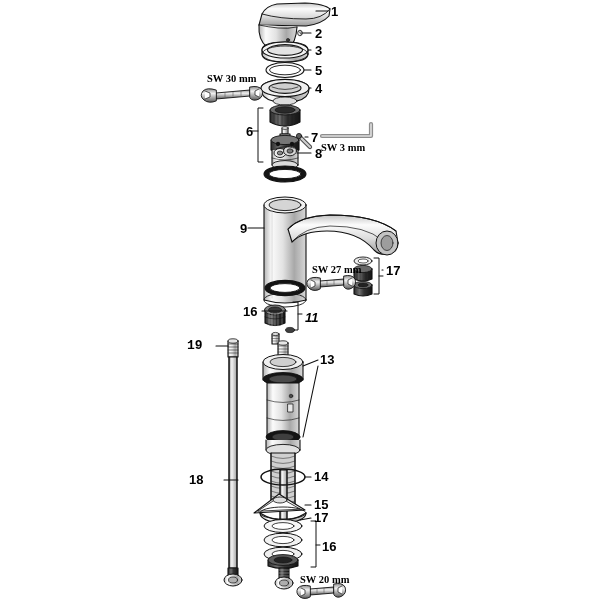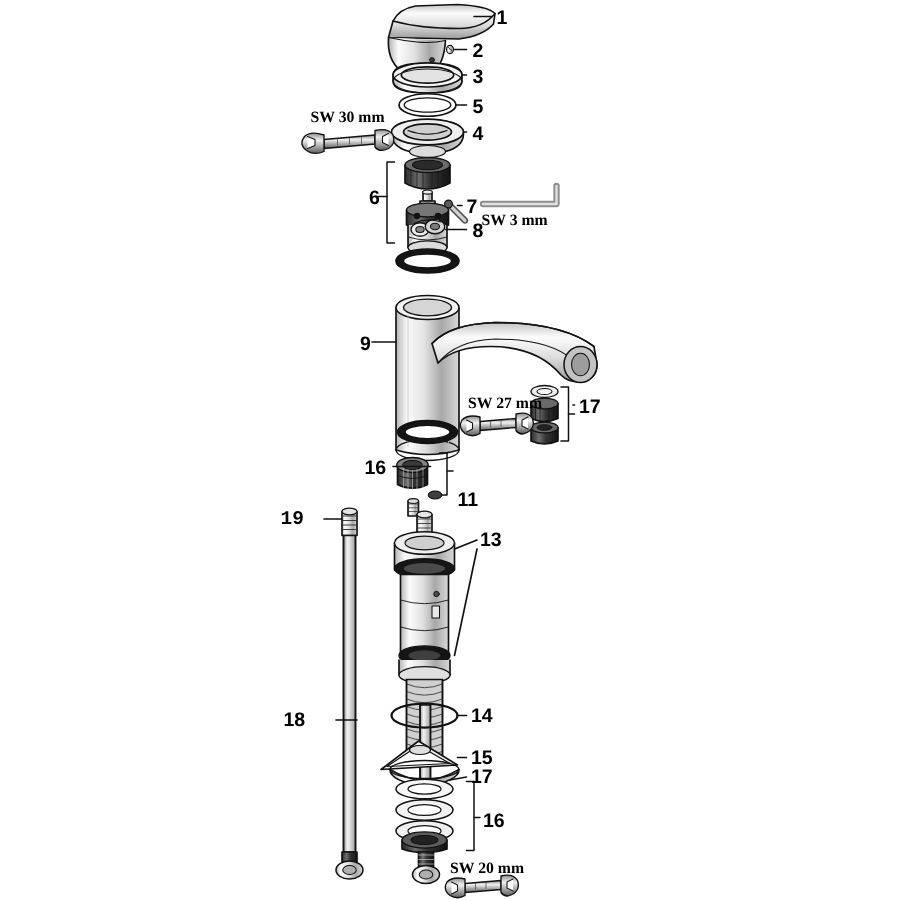--- a/index.html
+++ b/index.html
@@ -426,21 +426,21 @@
   <div class="callout" style="left:331px;top:5px;">1</div>
   <div class="callout" style="left:315px;top:27px;">2</div>
   <div class="callout" style="left:315px;top:44px;">3</div>
   <div class="callout" style="left:315px;top:64px;">5</div>
   <div class="callout" style="left:315px;top:82px;">4</div>
   <div class="callout" style="left:246px;top:125px;">6</div>
   <div class="callout" style="left:311px;top:131px;">7</div>
   <div class="callout" style="left:315px;top:147px;">8</div>
   <div class="callout" style="left:240px;top:222px;">9</div>
   <div class="callout" style="left:386px;top:264px;">17</div>
-  <div class="callout" style="left:305px;top:326px;">11</div>
+  <div class="callout" style="left:305px;top:311px;font-style:italic;">11</div>
   <div class="callout" style="left:243px;top:305px;">16</div>
   <div class="callout" style="left:320px;top:353px;">13</div>
   <div class="callout" style="left:314px;top:470px;">14</div>
   <div class="callout" style="left:314px;top:498px;text-align:right;">15</div>
   <div class="callout" style="left:322px;top:540px;">16</div>
   <div class="callout" style="left:314px;top:511px;">17</div>
   <div class="callout" style="left:189px;top:473px;">18</div>
   <div class="callout" style="left:187px;top:339px;font-family:Liberation Mono, monospace;">19</div>
 
   <div class="tool-label" style="left:207px;top:74px;">SW 30 mm</div>

